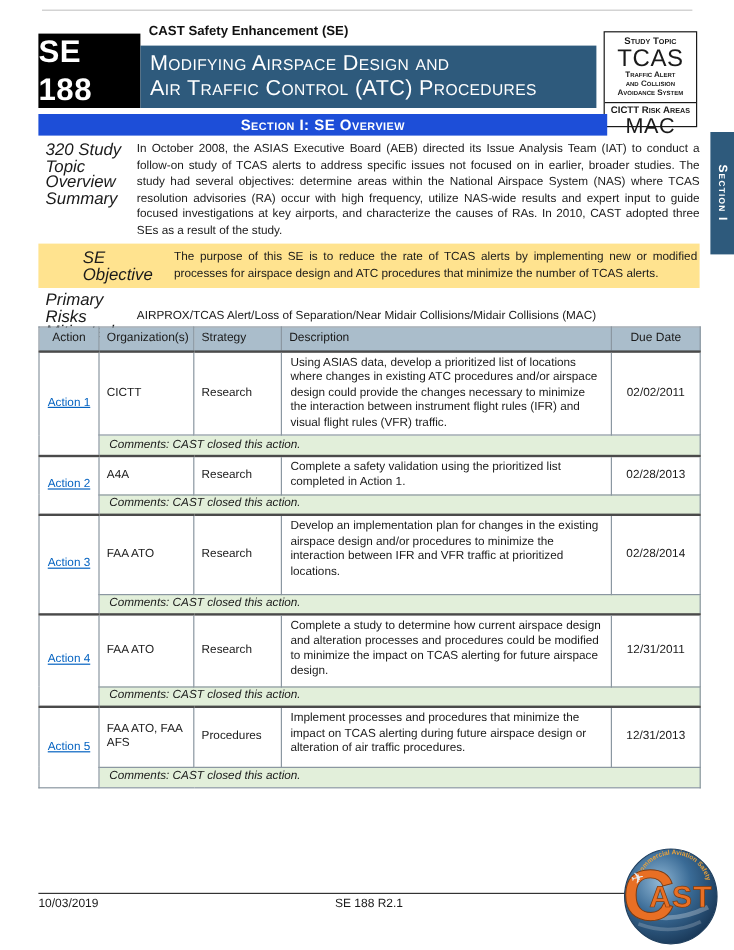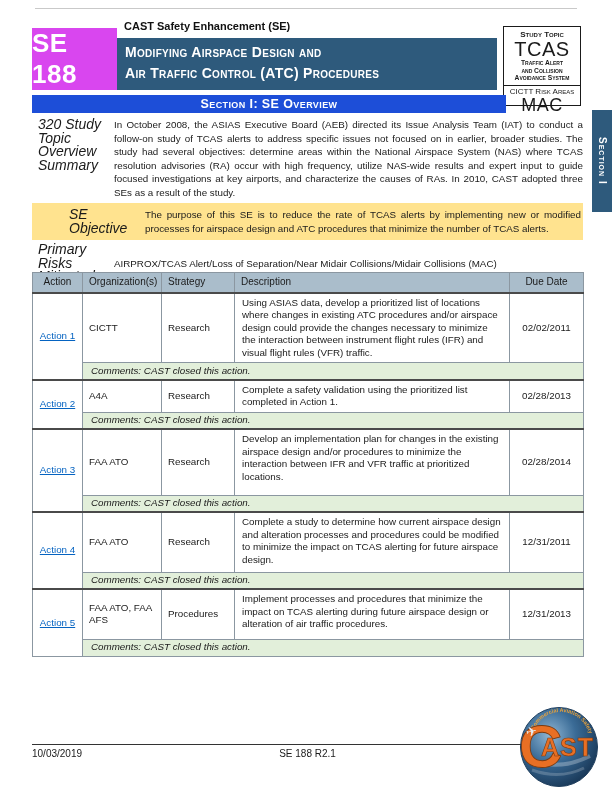--- a/index.html
+++ b/index.html
@@ -7,43 +7,43 @@
   body { font-family:"Liberation Sans", sans-serif; color:#1a1a1a; }
   .page {
     position:relative; width:612px; height:792px; background:#ffffff;
     overflow:hidden; margin:0 auto;
   }
   .top-rule { position:absolute; left:35px; top:8px; width:542px; border-top:1px solid #c9c9c9; }
 
   
   .se-box {
     position:absolute; left:32px; top:28px; width:85px; height:62px;
-    background:#d946ef; color:#fff; display:flex; align-items:center; justify-content:center;
+    background:#000000; color:#fff; display:flex; align-items:center; justify-content:center;
     font-size:26px; font-weight:bold; letter-spacing:0.5px;
   }
   .kicker {
     position:absolute; left:124px; top:20px; font-size:11px; font-weight:bold; color:#111;
   }
   .title-band {
     position:absolute; left:117px; top:38px; width:380px; height:52px;
     background:#2e5a7c; color:#fff; padding:4px 0 0 8px;
   }
   .title-band .line {
-    font-variant:small-caps; font-weight:bold; font-size:14px; line-height:21px; letter-spacing:0.3px;
+    font-variant:small-caps; font-weight:normal; font-size:18px; line-height:21px; letter-spacing:0.3px;
   }
   .study-box {
     position:absolute; left:503px; top:26px; width:78px; height:80px;
     background:#fff; border:1.5px solid #1a1a1a; text-align:center;
     display:flex; flex-direction:column; align-items:center;
   }
   .study-label { font-variant:small-caps; font-size:8px; font-weight:bold; margin-top:3px; }
   .study-acronym { font-size:20px; line-height:20px; letter-spacing:0.5px; }
   .study-full { font-variant:small-caps; font-size:6.7px; line-height:7.5px; font-weight:bold; }
   .study-divider { width:100%; border-top:1.5px solid #1a1a1a; margin-top:3px; }
-  .risk-label { font-variant:small-caps; font-size:8px; font-weight:normal; margin-top:1px; }
+  .risk-label { font-variant:small-caps; font-size:8px; font-weight:bold; margin-top:1px; }
   .risk-value { font-size:18px; line-height:18px; letter-spacing:0.5px; }
   .section-band {
     position:absolute; left:32px; top:95px; width:474px; height:18px;
     background:#1d4ed8; color:#fff; text-align:center;
     font-variant:small-caps; font-weight:bold; font-size:12.5px; line-height:18px; letter-spacing:0.4px;
   }
   .side-tab {
     position:absolute; left:592px; top:110px; width:20px; height:102px;
     background:#2e5a7c; color:#fff;
     writing-mode:vertical-rl; text-orientation:mixed;

